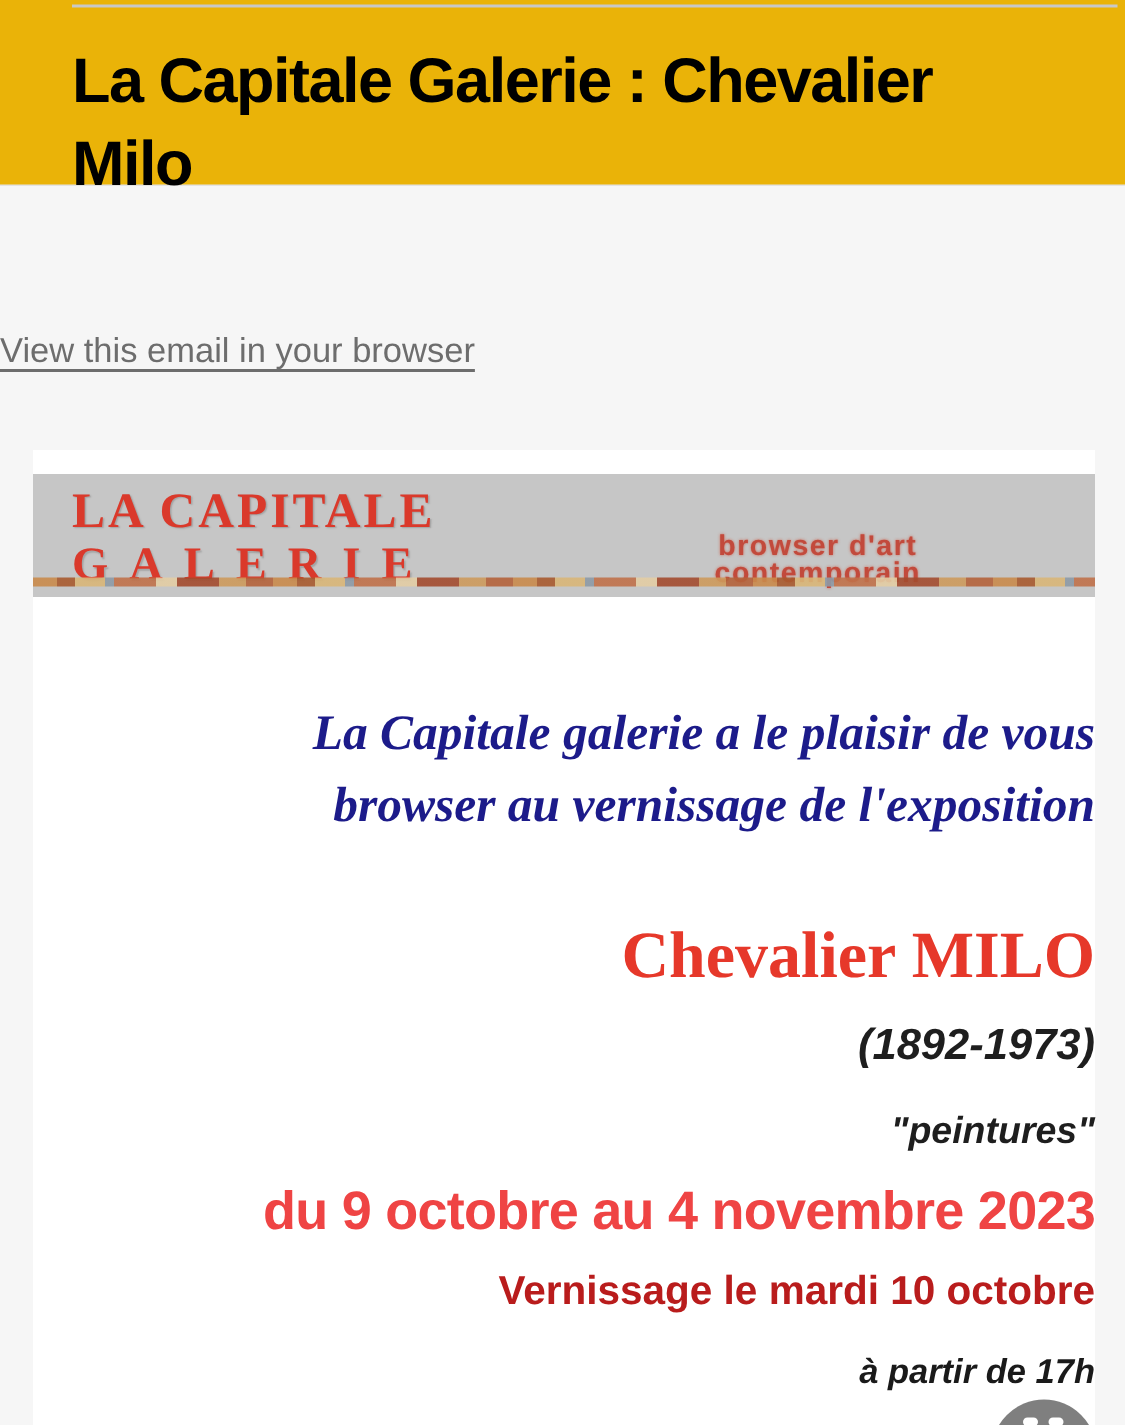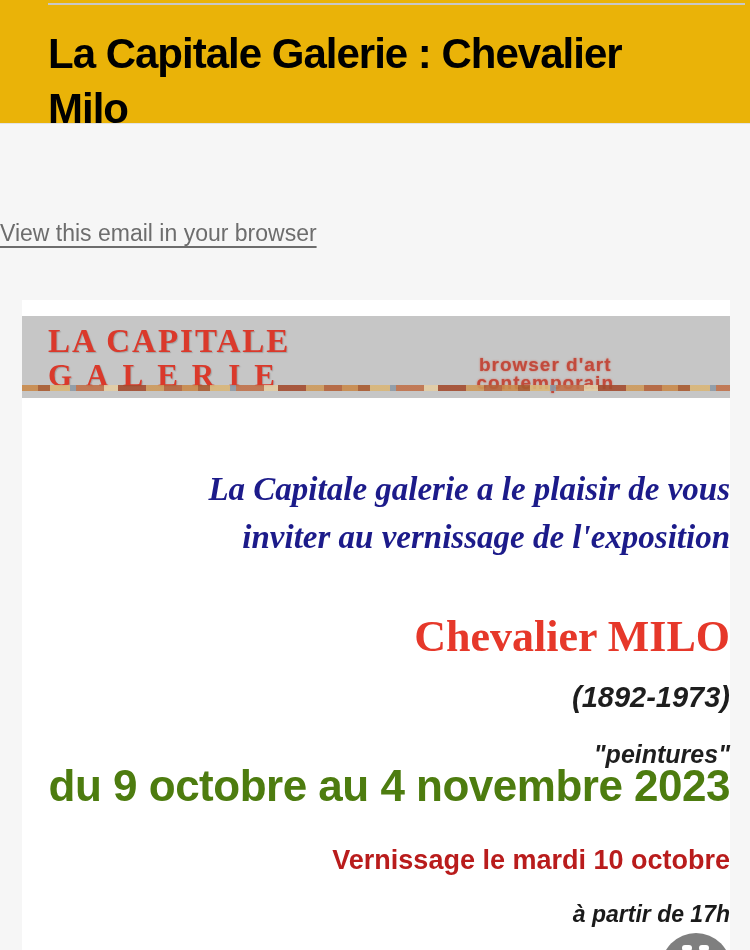--- a/index.html
+++ b/index.html
@@ -108,24 +108,24 @@
     font-size: 29px; line-height: 34px;
     color: #1e1e1e;
   }
   .medium {
     top: 439px;
     font-weight: bold; font-style: italic;
     font-size: 25px; line-height: 30px;
     color: #1e1e1e;
   }
   .expo-dates {
-    top: 465px;
+    top: 486px;
     font-weight: bold;
-    font-size: 44px; line-height: 42px;
-    color: #4d7c0f;
+    font-size: 36px; line-height: 42px;
+    color: #ef4444;
     letter-spacing: -0.5px;
   }
   .vernissage {
     top: 542px;
     font-weight: bold;
     font-size: 27px; line-height: 36px;
     color: #b91c1c;
   }
   .start-time {
     top: 600px;
@@ -173,21 +173,21 @@
     </div>
     <div class="banner-tagline">
       <div>browser d'art</div>
       <div>contemporain</div>
     </div>
     <div class="mosaic-strip"></div>
   </div>
 
   <div class="centered intro">
     <div>La Capitale galerie a le plaisir de vous</div>
-    <div>inviter au vernissage de l'exposition</div>
+    <div>browser au vernissage de l'exposition</div>
   </div>
 
   <div class="centered artist-name">Chevalier MILO</div>
 
   <div class="centered life-dates">(1892-1973)</div>
 
   <div class="centered medium">"peintures"</div>
 
   <div class="centered expo-dates">du 9 octobre au 4 novembre 2023</div>
 

